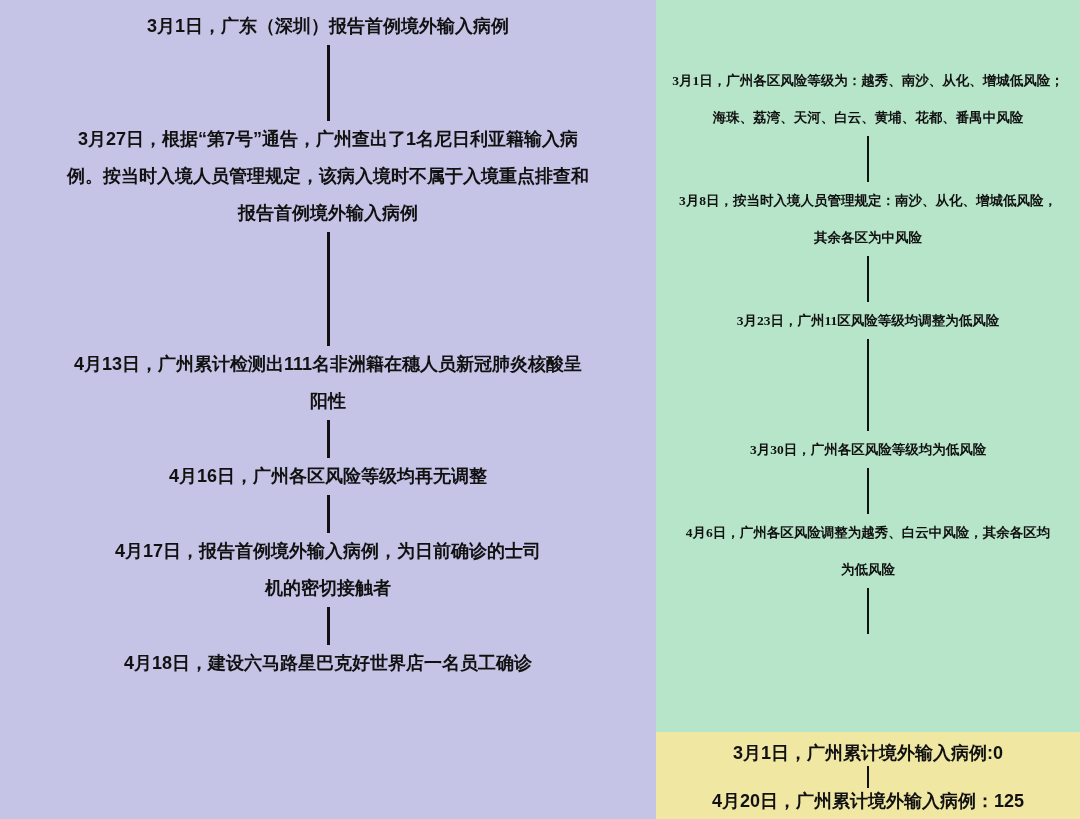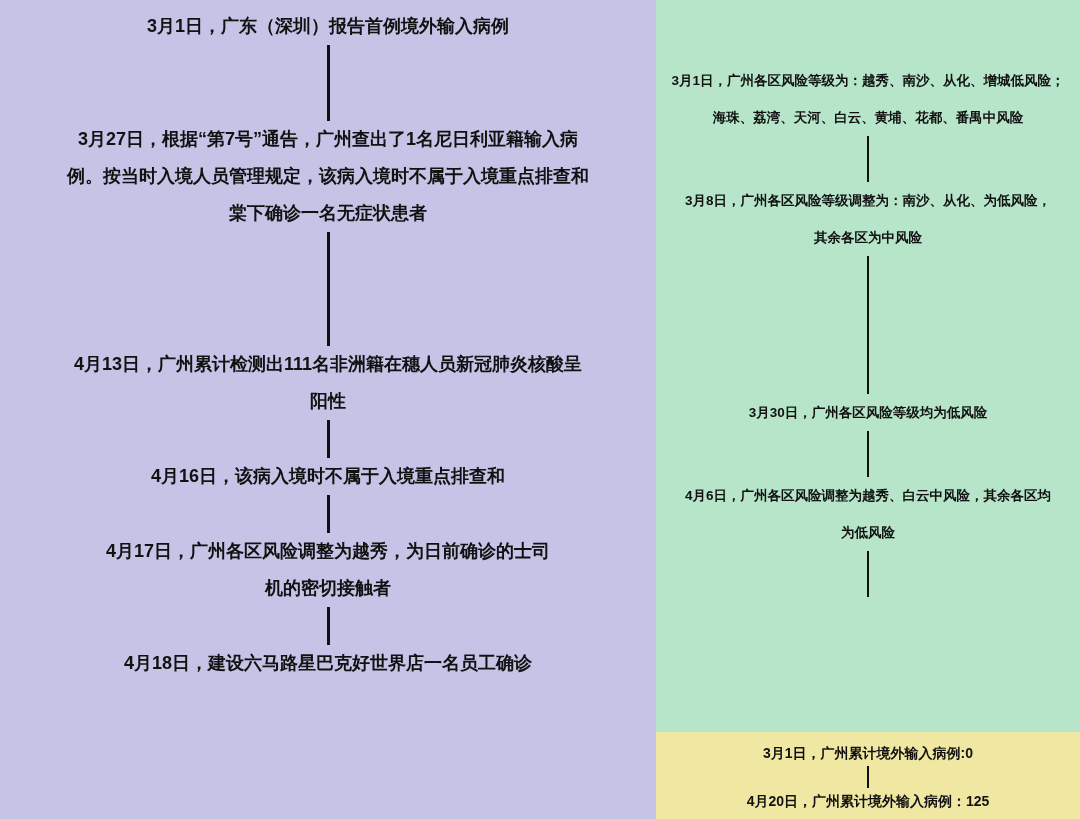--- a/index.html
+++ b/index.html
@@ -33,20 +33,21 @@
     flex-direction: column;
     box-sizing: border-box;
   }
   .green-part {
     background: var(--right-bg, #b6e5c9);
     flex: 1 1 auto;
     box-sizing: border-box;
     padding: 62px 2px 0 2px;
     display: flex;
     flex-direction: column;
+    font-family: Liberation Serif, serif;
   }
   .yellow-part {
     background: var(--bottom-bg, #f0e7a3);
     height: 87px;
     box-sizing: border-box;
     padding: 8px 2px 0 2px;
     display: flex;
     flex-direction: column;
     align-items: center;
   }
@@ -59,21 +60,21 @@
     font-size: 18px;
     line-height: 37px;
     width: 648px;
   }
   .green-part .evt {
     font-size: 13.5px;
     line-height: 37px;
     width: 420px;
   }
   .yellow-part .evt {
-    font-size: 14px;
+    font-size: 18px;
     line-height: 26px;
     width: 420px;
   }
   .conn {
     background: var(--conn, #111111);
     flex: 0 0 auto;
   }
   .col-left .conn { width: 3px; height: 38px; margin: 0 auto; }
   .green-part .conn { width: 2px; height: 46px; margin: 0 auto; }
   .yellow-part .conn { width: 2px; height: 22px; margin: 0 auto; }
@@ -82,43 +83,44 @@
 <body style="color: rgb(17, 17, 17);">
 
 <div class="canvas">
 
   <section class="col-left">
     <div class="evt">3月1日，广东（深圳）报告首例境外输入病例</div>
     <div class="conn"></div>
     <div class="conn"></div>
     <div class="evt">3月27日，根据“第7号”通告，广州查出了1名尼日利亚籍输入病
 例。按当时入境人员管理规定，该病入境时不属于入境重点排查和
-棠下确诊一名无症状患者</div>
+报告首例境外输入病例</div>
     <div class="conn"></div>
     <div class="conn"></div>
     <div class="conn"></div>
     <div class="evt">4月13日，广州累计检测出111名非洲籍在穗人员新冠肺炎核酸呈
 阳性</div>
     <div class="conn"></div>
-    <div class="evt">4月16日，该病入境时不属于入境重点排查和</div>
+    <div class="evt">4月16日，广州各区风险等级均再无调整</div>
     <div class="conn"></div>
-    <div class="evt">4月17日，广州各区风险调整为越秀，为日前确诊的士司
+    <div class="evt">4月17日，报告首例境外输入病例，为日前确诊的士司
 机的密切接触者</div>
     <div class="conn"></div>
     <div class="evt">4月18日，建设六马路星巴克好世界店一名员工确诊</div>
   </section>
 
   <section class="col-right">
     <div class="green-part">
       <div class="evt">3月1日，广州各区风险等级为：越秀、南沙、从化、增城低风险；
 海珠、荔湾、天河、白云、黄埔、花都、番禺中风险</div>
       <div class="conn"></div>
-      <div class="evt">3月8日，广州各区风险等级调整为：南沙、从化、为低风险，
+      <div class="evt">3月8日，按当时入境人员管理规定：南沙、从化、增城低风险，
 其余各区为中风险</div>
       <div class="conn"></div>
+      <div class="evt">3月23日，广州11区风险等级均调整为低风险</div>
       <div class="conn"></div>
       <div class="conn"></div>
       <div class="evt">3月30日，广州各区风险等级均为低风险</div>
       <div class="conn"></div>
       <div class="evt">4月6日，广州各区风险调整为越秀、白云中风险，其余各区均
 为低风险</div>
       <div class="conn"></div>
     </div>
     <div class="yellow-part">
       <div class="evt">3月1日，广州累计境外输入病例:0</div>

